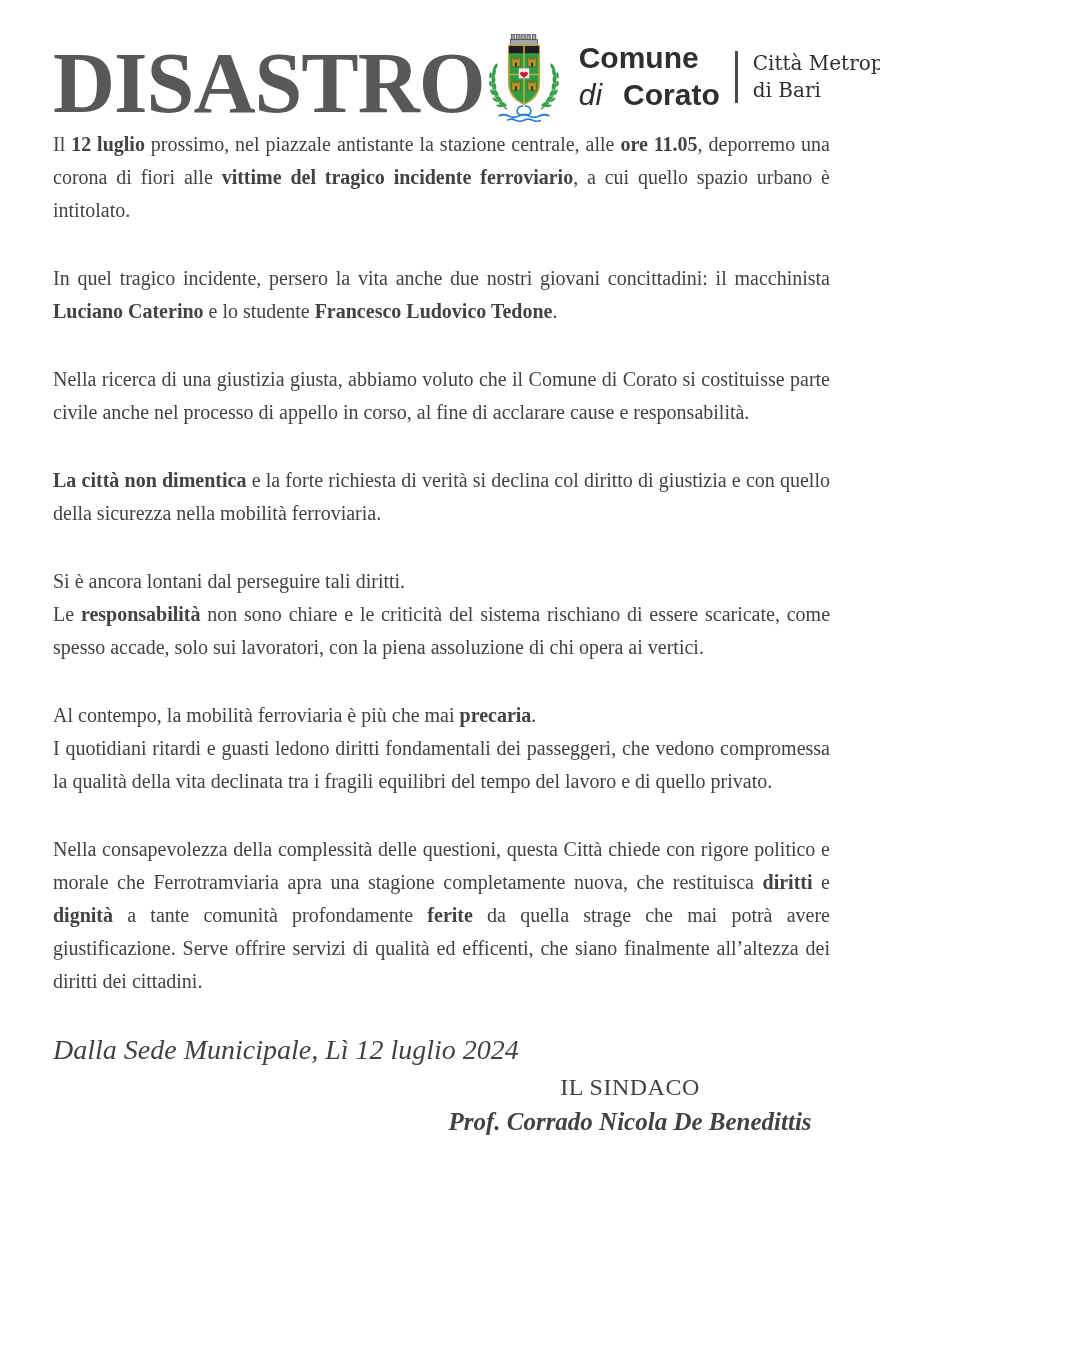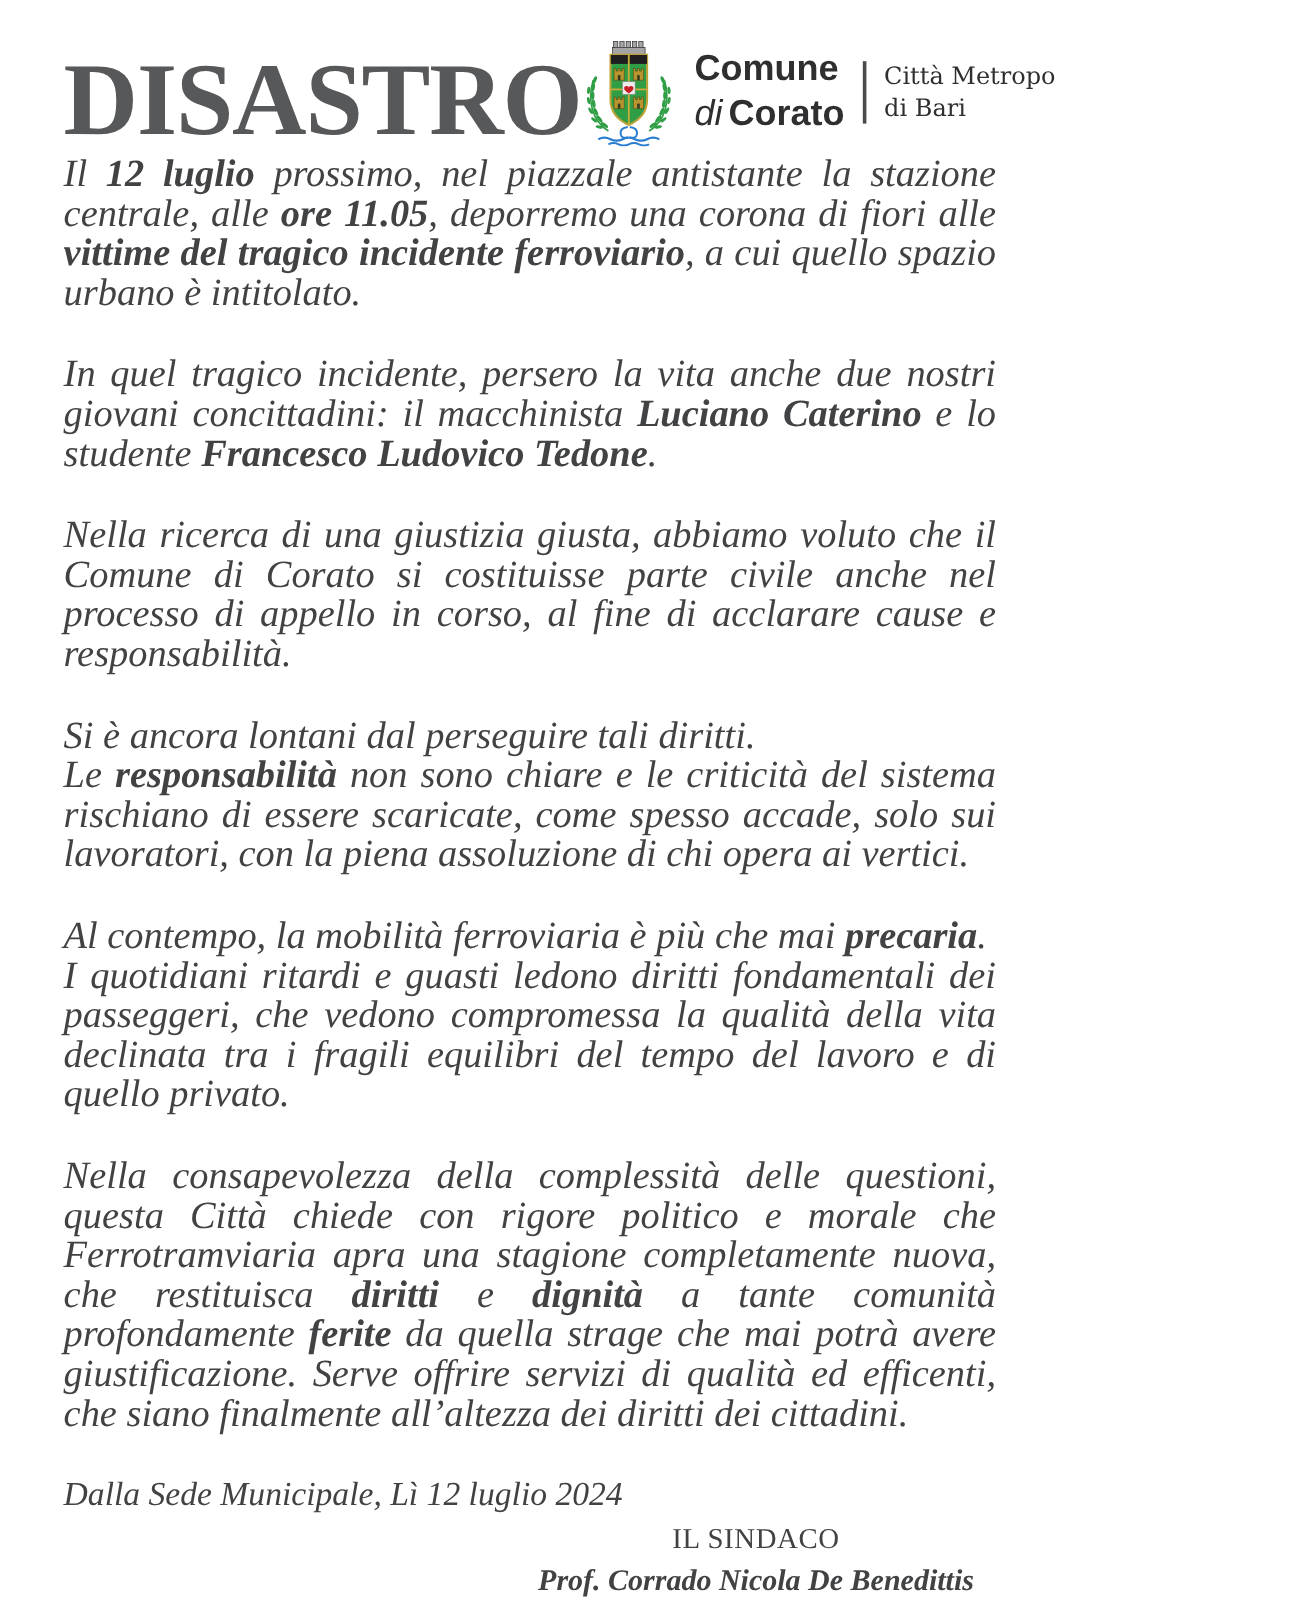--- a/index.html
+++ b/index.html
@@ -6,26 +6,26 @@
   body { width:1080px; height:1350px; font-family:"Liberation Serif", serif; }
   .page { box-sizing:border-box; width:880px; height:1350px; padding:30px 50px 0 53px; background:var(--page-background,#ffffff); overflow:hidden; }
 
   header { display:flex; justify-content:space-between; align-items:flex-start; }
   h1 { margin:8px 0 0 0; font-weight:700; font-size:86px; line-height:1.05; letter-spacing:-1px; color:var(--title,#57585a); }
   h1 .tl { display:block; }
 
   .logo { display:flex; align-items:center; margin-top:2px; }
   .crest { flex:0 0 auto; }
   .org { font-family:"Liberation Sans", sans-serif; font-size:30px; line-height:1.22; color:var(--logo-text,#2f2f31); font-weight:700; margin-left:16px; white-space:nowrap; }
-  .org .di { font-style:italic; font-weight:400; margin-right:5px; }
+  .org .di { font-style:italic; font-weight:400; margin-right:21px; }
   .logo-divider { width:3px; height:52px; background:#4a4a4c; margin:0 15px; }
   .affiliation { font-family:"DejaVu Serif", serif; font-size:20px; line-height:1.35; color:var(--logo-text,#2f2f31); white-space:nowrap; }
 
   main { margin-top:0; }
-  .para { margin:0 0 35px 0; font-size:32px; line-height:33px; text-align:justify; color:var(--body-text,#414244);font-style:italic; }
+  .para { margin:0 0 35px 0; font-size:20px; line-height:33px; text-align:justify; color:var(--body-text,#414244); }
   .para .b { font-weight:700; }
 
   .dateline { margin:0; font-size:28px; line-height:33px; font-style:italic; color:var(--body-text,#414244); }
   .signature { width:400px; margin-left:auto; margin-top:8px; text-align:center; color:var(--body-text,#414244); }
   .sig-role { font-size:24px; font-weight:400; letter-spacing:0.5px; line-height:1.1; }
   .sig-name { font-size:25px; font-weight:700; font-style:italic; margin-top:7px; line-height:1.1; }
 </style>
 </head>
 <body>
 
@@ -105,20 +105,21 @@
         <div>Città Metropolitana</div>
         <div>di Bari</div>
       </div>
     </div>
   </header>
 
   <main>
     <p class="para"><span>Il </span><span class="b">12 luglio</span><span> prossimo, nel piazzale antistante la stazione centrale, alle </span><span class="b">ore 11.05</span><span>, deporremo una corona di fiori alle </span><span class="b">vittime del tragico incidente ferroviario</span><span>, a cui quello spazio urbano è intitolato.</span></p>
     <p class="para"><span>In quel tragico incidente, persero la vita anche due nostri giovani concittadini: il macchinista </span><span class="b">Luciano Caterino</span><span> e lo studente </span><span class="b">Francesco Ludovico Tedone</span><span>.</span></p>
     <p class="para"><span>Nella ricerca di una giustizia giusta, abbiamo voluto che il Comune di Corato si costituisse parte civile anche nel processo di appello in corso, al fine di acclarare cause e responsabilità.</span></p>
+    <p class="para"><span class="b">La città non dimentica</span><span> e la forte richiesta di verità si declina col diritto di giustizia e con quello della sicurezza nella mobilità ferroviaria.</span></p>
     <p class="para"><span>Si è ancora lontani dal perseguire tali diritti.</span><br><span>Le </span><span class="b">responsabilità</span><span> non sono chiare e le criticità del sistema rischiano di essere scaricate, come spesso accade, solo sui lavoratori, con la piena assoluzione di chi opera ai vertici.</span></p>
     <p class="para"><span>Al contempo, la mobilità ferroviaria è più che mai </span><span class="b">precaria</span><span>.</span><br><span>I quotidiani ritardi e guasti ledono diritti fondamentali dei passeggeri, che vedono compromessa la qualità della vita declinata tra i fragili equilibri del tempo del lavoro e di quello privato.</span></p>
     <p class="para"><span>Nella consapevolezza della complessità delle questioni, questa Città chiede con rigore politico e morale che Ferrotramviaria apra una stagione completamente nuova, che restituisca </span><span class="b">diritti</span><span> e </span><span class="b">dignità</span><span> a tante comunità profondamente </span><span class="b">ferite</span><span> da quella strage che mai potrà avere giustificazione. Serve offrire servizi di qualità ed efficenti, che siano finalmente all’altezza dei diritti dei cittadini.</span></p>
   </main>
 
   <footer>
     <p class="dateline">Dalla Sede Municipale, Lì 12 luglio 2024</p>
     <div class="signature">
       <div class="sig-role">IL SINDACO</div>
       <div class="sig-name">Prof. Corrado Nicola De Benedittis</div>

